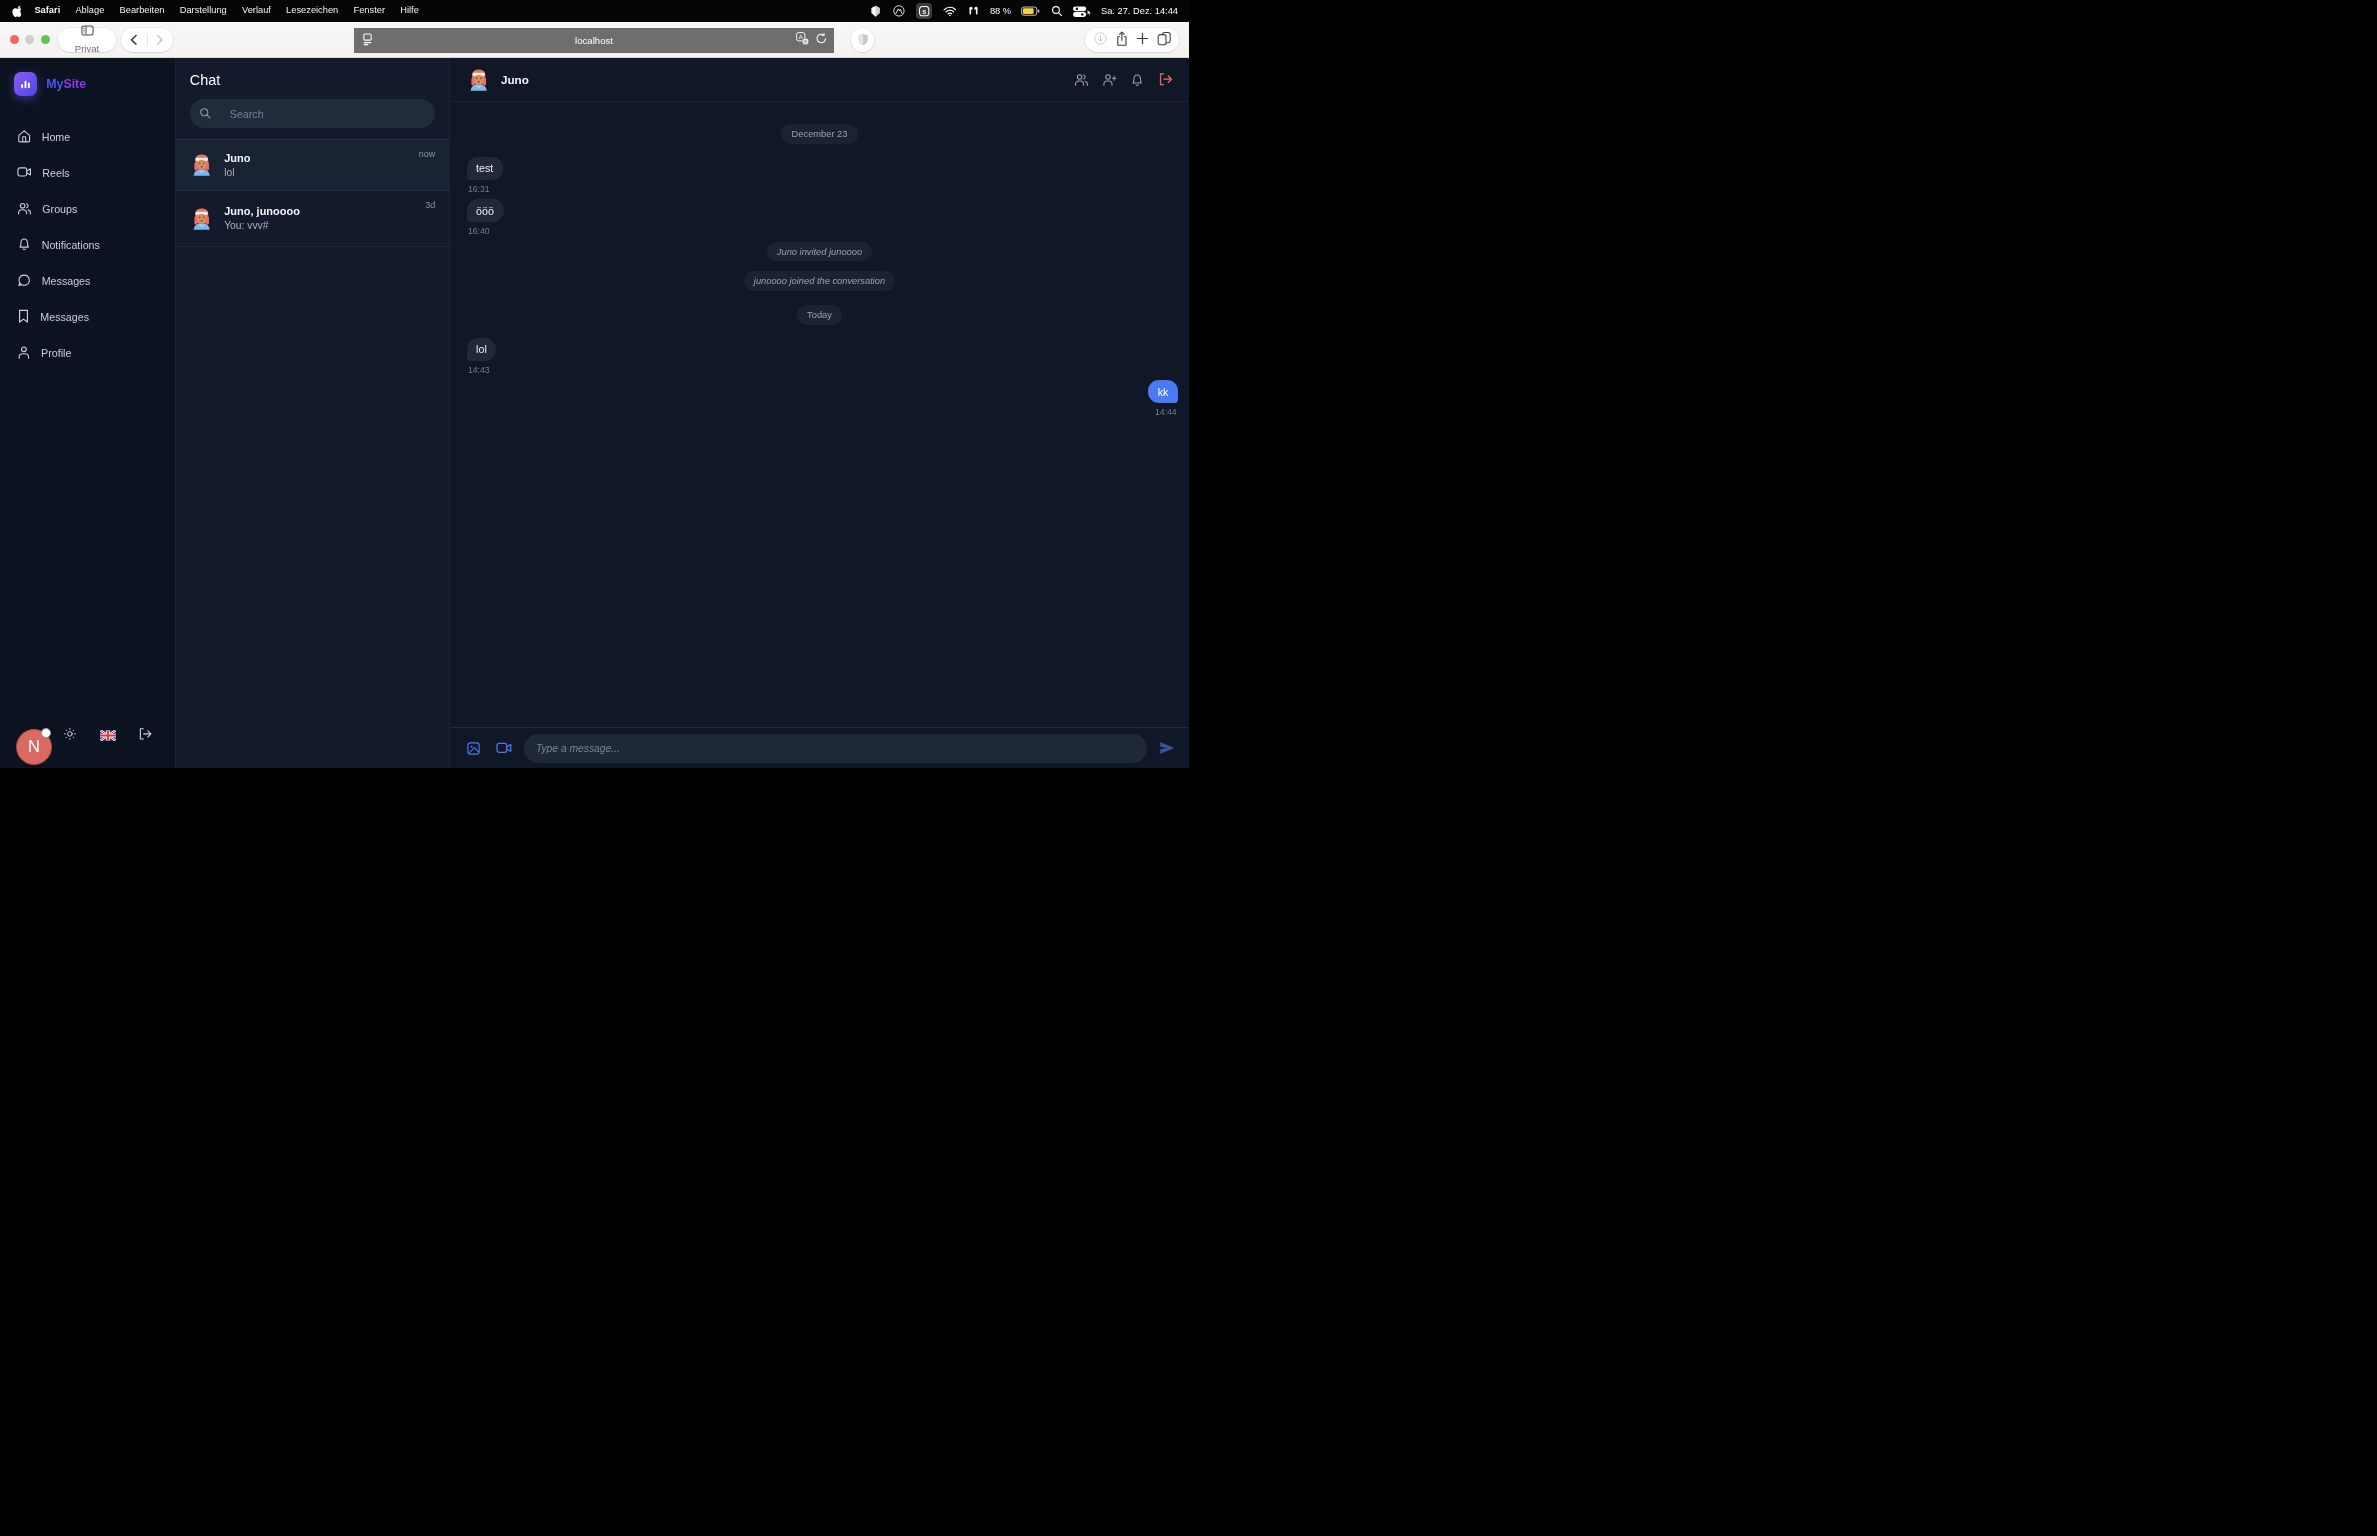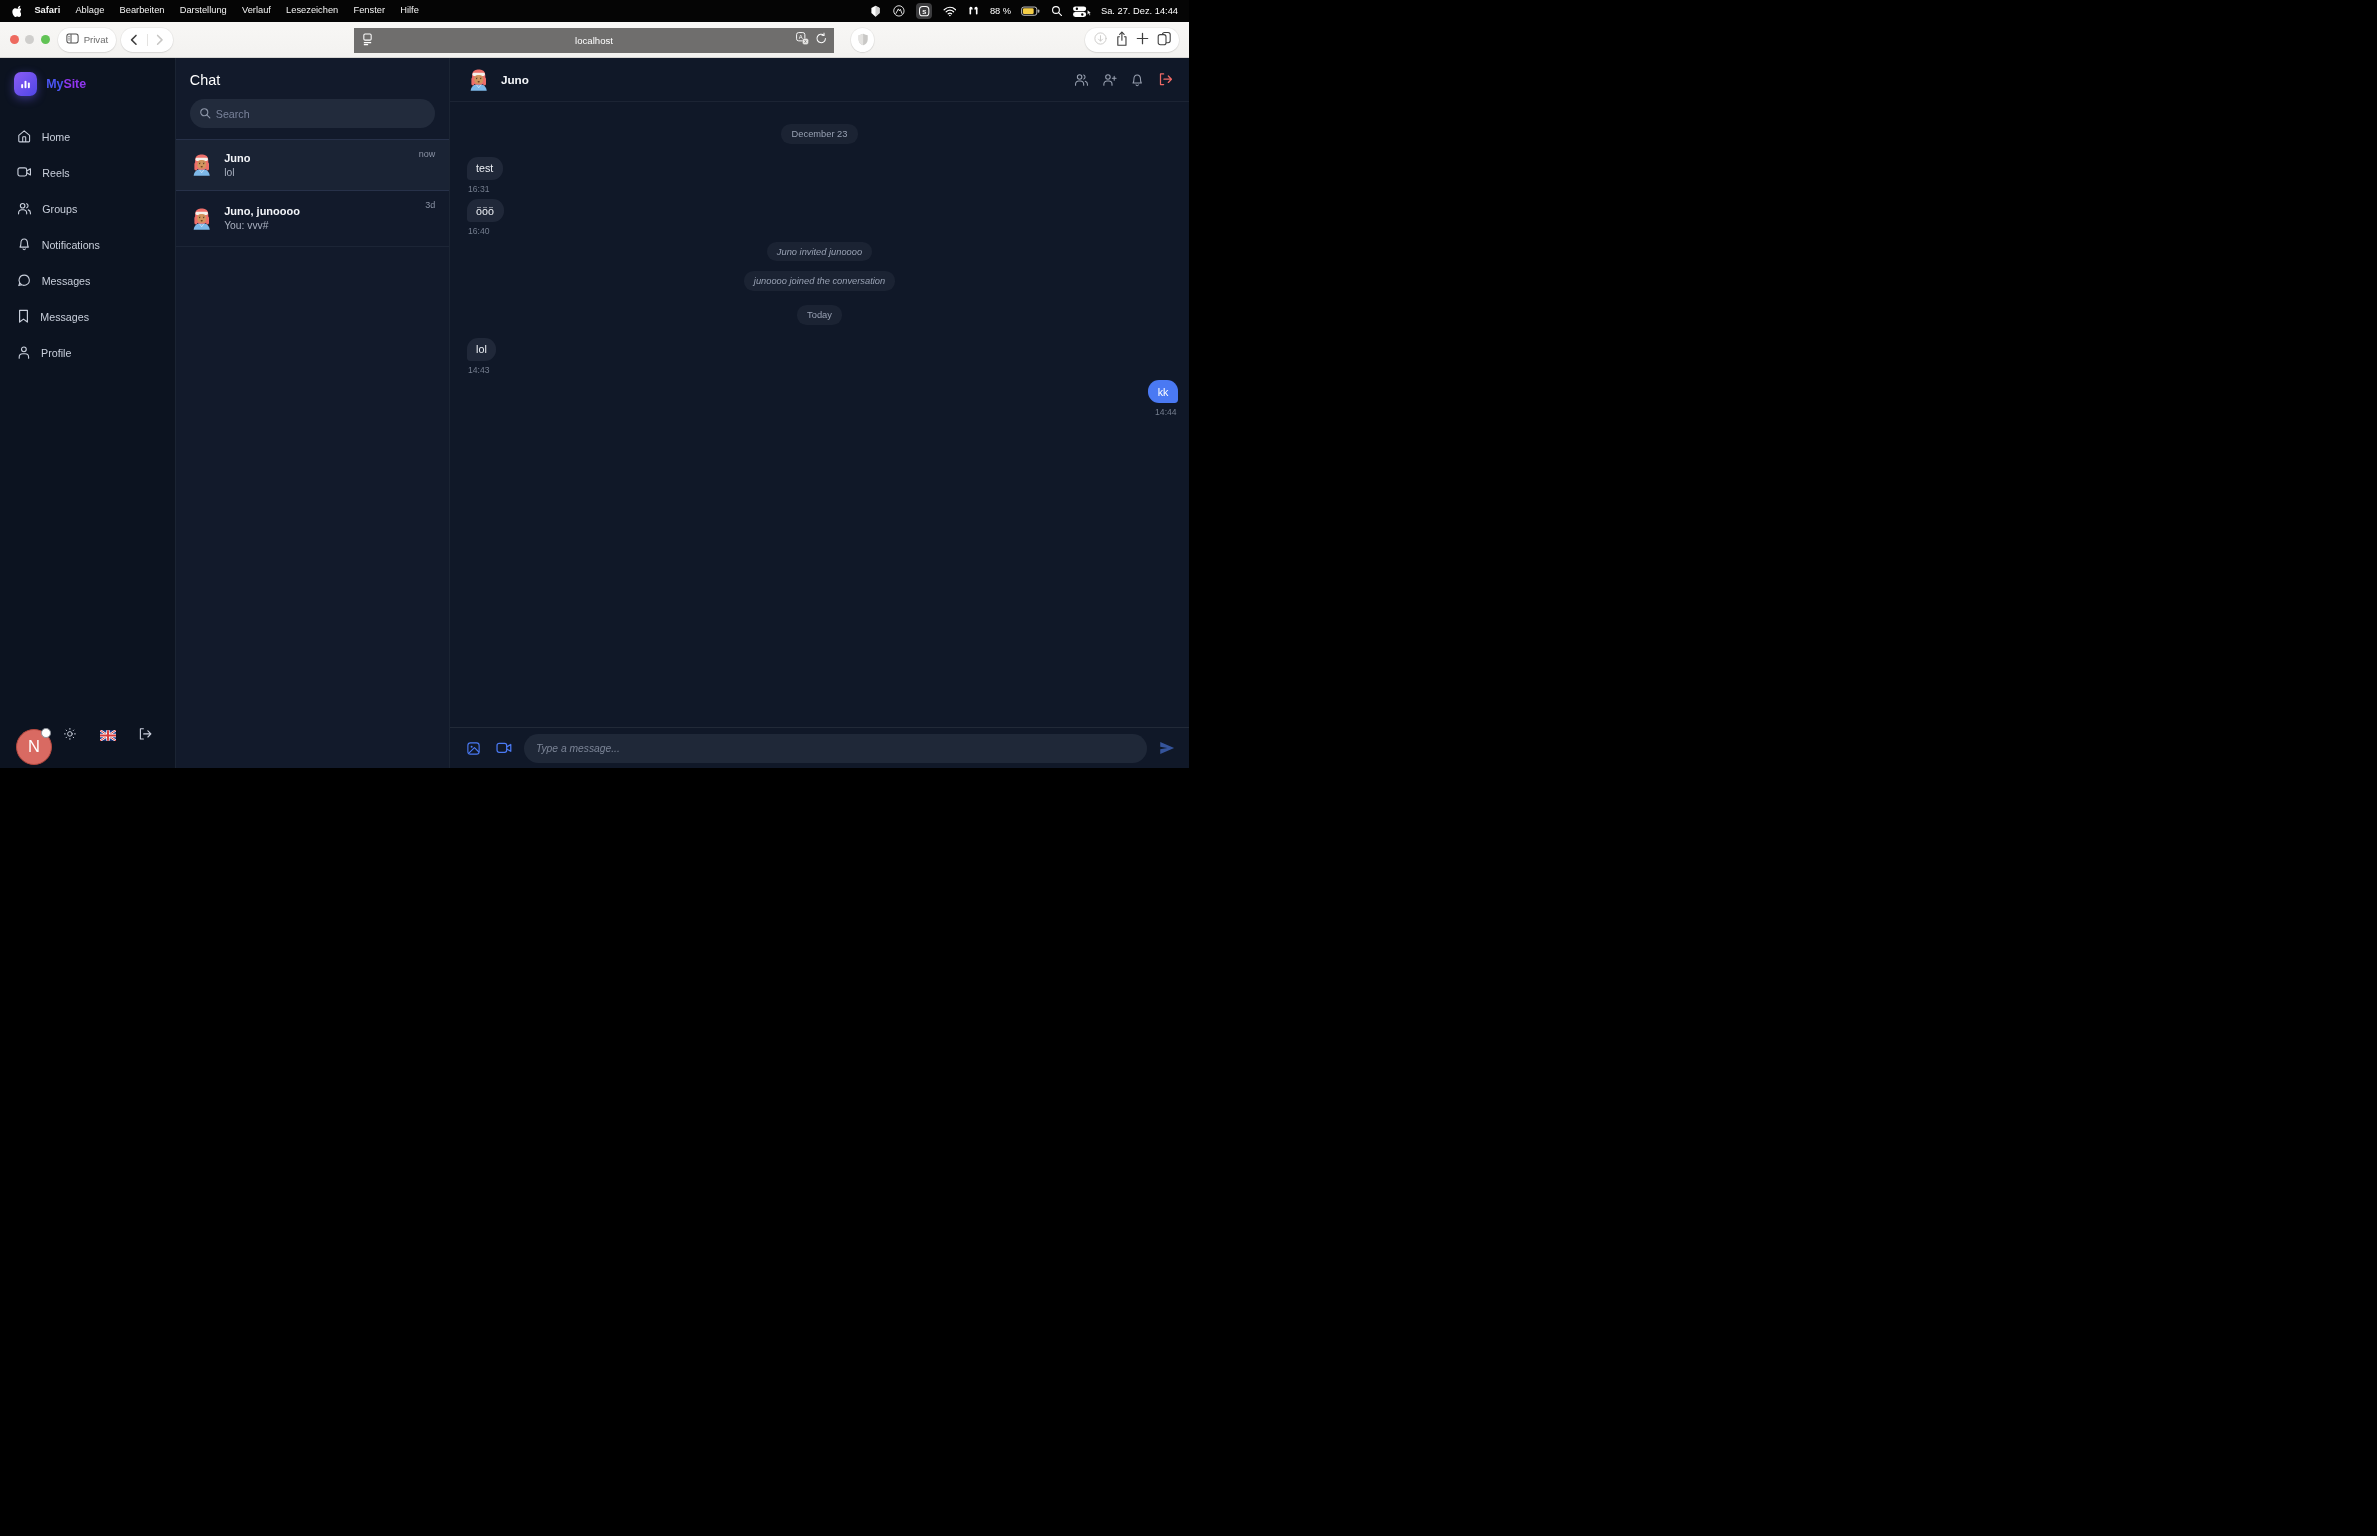--- a/index.html
+++ b/index.html
@@ -22,21 +22,21 @@
   .toolbar{position:absolute;top:22px;left:0;right:0;height:36px;
     background:linear-gradient(#f8f7f5,#f3f2f0);border-bottom:0.7px solid #d6d5d3;}
   .lights{position:absolute;left:10.3px;top:13px;display:flex;gap:6.2px;}
   .light{width:9px;height:9px;border-radius:50%;}
   .l-close{background:#ee6a5f;}
   .l-min{background:#cfcecc;}
   .l-zoom{background:#61c355;}
   .tb-pill{position:absolute;top:6.2px;height:23.4px;background:#fff;border-radius:11.7px;
     box-shadow:0 0 0 0.7px rgba(0,0,0,.05),0 0.7px 1.4px rgba(0,0,0,.10);
     display:flex;align-items:center;justify-content:center;}
-  .privat-pill{left:58px;width:58px;gap:4.8px;color:#6d6d6d;font-size:9.6px;}
+  .privat-pill{left:58px;width:58px;gap:4.8px;color:#6d6d6d;font-size:9.6px;flex-direction:column;}
   .nav-pill{left:121px;width:52px;gap:0;}
   .nav-half{width:26px;display:flex;align-items:center;justify-content:center;}
   .nav-sep{width:0.7px;height:12.4px;background:#e4e3e1;}
   .urlbar{position:absolute;left:354px;top:5.5px;width:480px;height:25px;background:#6f6e6d;
     border-radius:0;color:#fff;display:flex;align-items:center;justify-content:center;font-size:9.6px;}
   .url-left{position:absolute;left:8.3px;top:5.5px;}
   .url-right{position:absolute;right:6.9px;top:4.8px;display:flex;gap:5.5px;align-items:center;}
   .shield-btn{position:absolute;left:851px;top:6.2px;width:23.4px;height:23.4px;border-radius:11.7px;background:#fff;
     box-shadow:0 0 0 0.7px rgba(0,0,0,.05),0 0.7px 1.4px rgba(0,0,0,.10);display:flex;align-items:center;justify-content:center;}
   .right-pill{left:1085px;width:94px;gap:0;justify-content:space-around;padding:0 4.1px;}
@@ -61,21 +61,21 @@
     background:#d96a62;border:1.4px solid #b5493f;color:#fff;font-size:16.5px;display:flex;align-items:center;justify-content:center;}
   .avatar-dot{position:absolute;left:41px;bottom:30px;width:9.6px;height:9.6px;border-radius:50%;background:#fff;border:1.4px solid #8a8f98;}
   .foot-ic{position:absolute;bottom:25px;}
   .foot-sun{left:63px;}
   .foot-flag{left:100px;}
   .foot-out{left:138px;}
 
   
   .cl-title{margin:13.8px 0 0 13.8px;font-size:14.4px;font-weight:400;color:#ffffff;}
   .searchbox{margin:11.7px 13.8px 0 13.8px;height:29px;border-radius:14.4px;background:#222b3c;
-    display:flex;align-items:center;padding:0 9.6px;gap:2px;}
+    display:flex;align-items:center;padding:0 9.6px;gap:16px;}
   .searchbox input{flex:1;background:transparent;border:none;outline:none;color:#e6e9ef;font-size:10.7px;}
   .searchbox input::placeholder{color:#79829a;}
   .convs{margin-top:10.3px;}
   .conv{position:relative;height:52px;display:flex;align-items:center;padding:0 13.8px;gap:11px;}
   .conv.active{background:#1a2334;border-top:0.7px solid #273149;border-bottom:0.7px solid #273149;}
   .conv.plain{height:56px;border-bottom:0.7px solid #1c2536;}
   .conv-avatar{width:23.4px;height:23.4px;flex:none;}
   .conv-texts{display:flex;flex-direction:column;gap:2.8px;min-width:0;}
   .conv-name{font-size:11px;font-weight:700;color:#f3f5f9;}
   .conv-prev{font-size:10.3px;color:#a9b0bf;}

